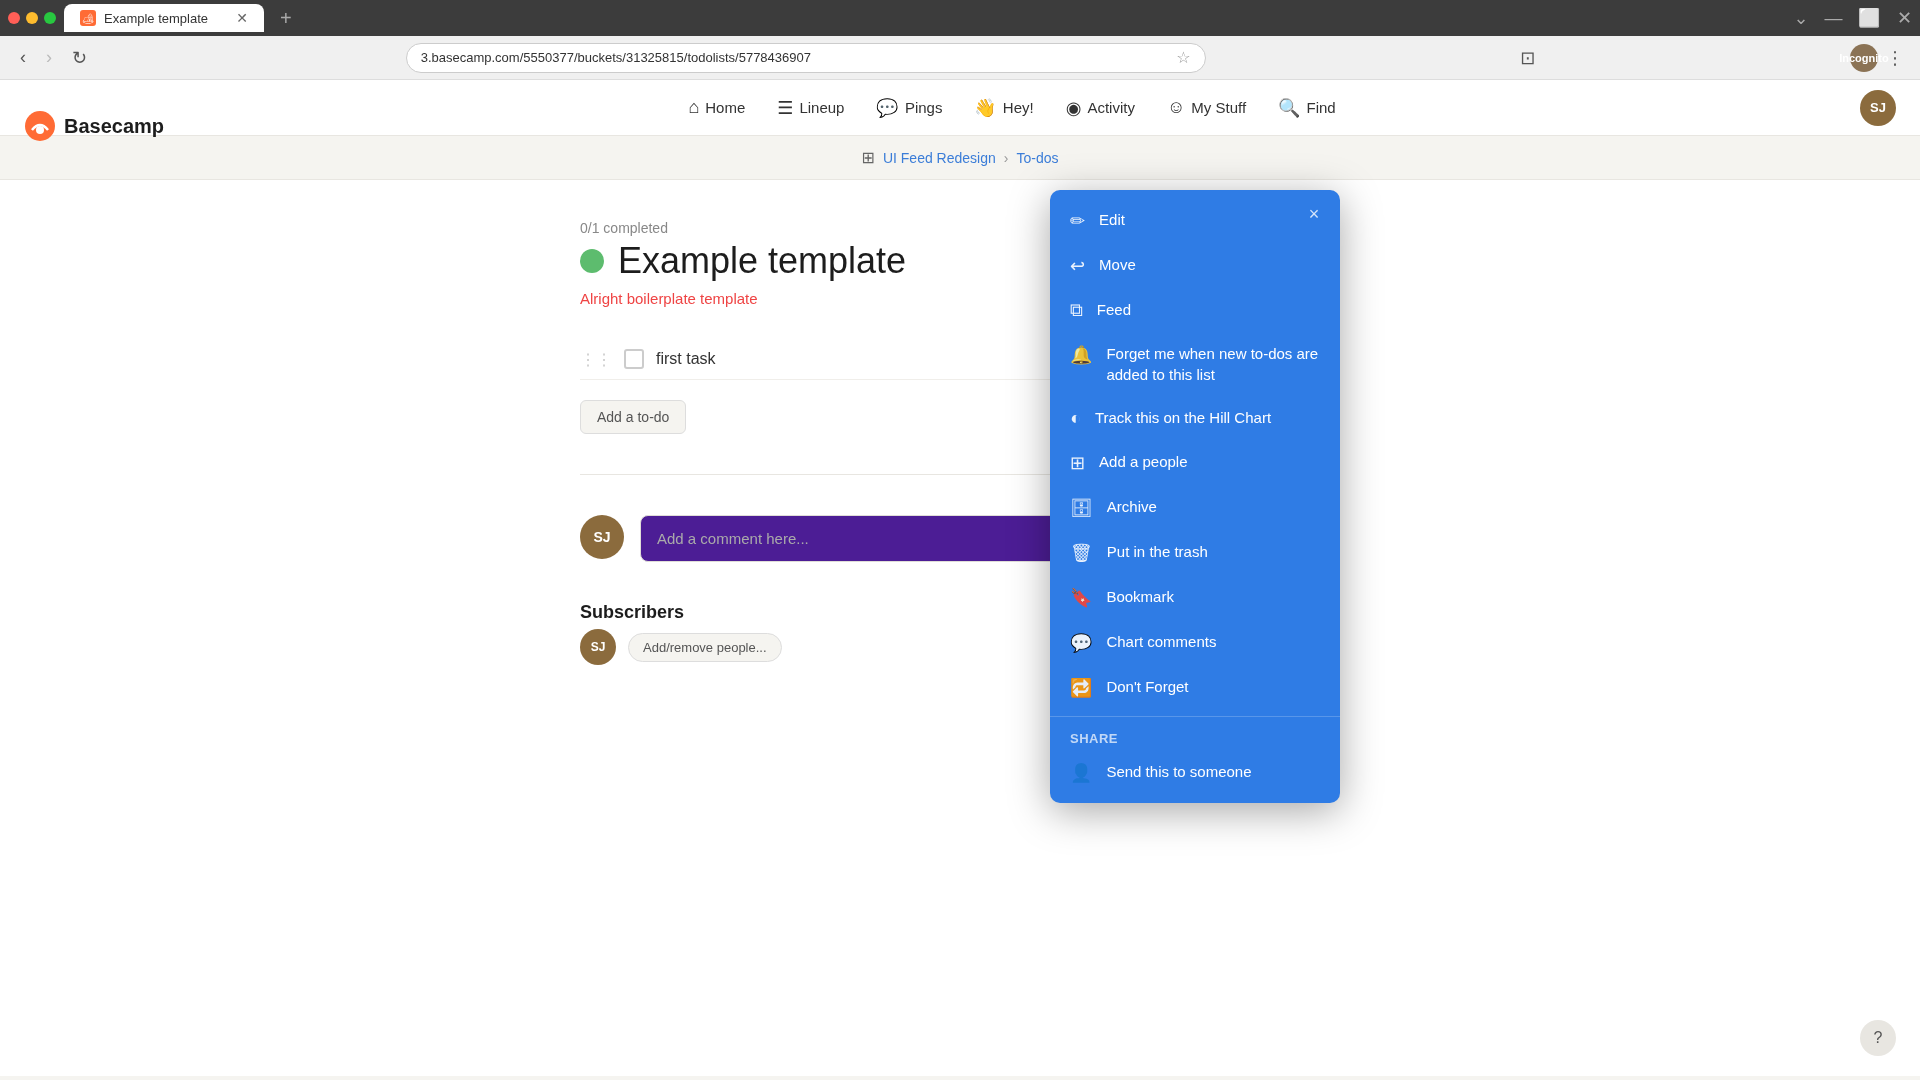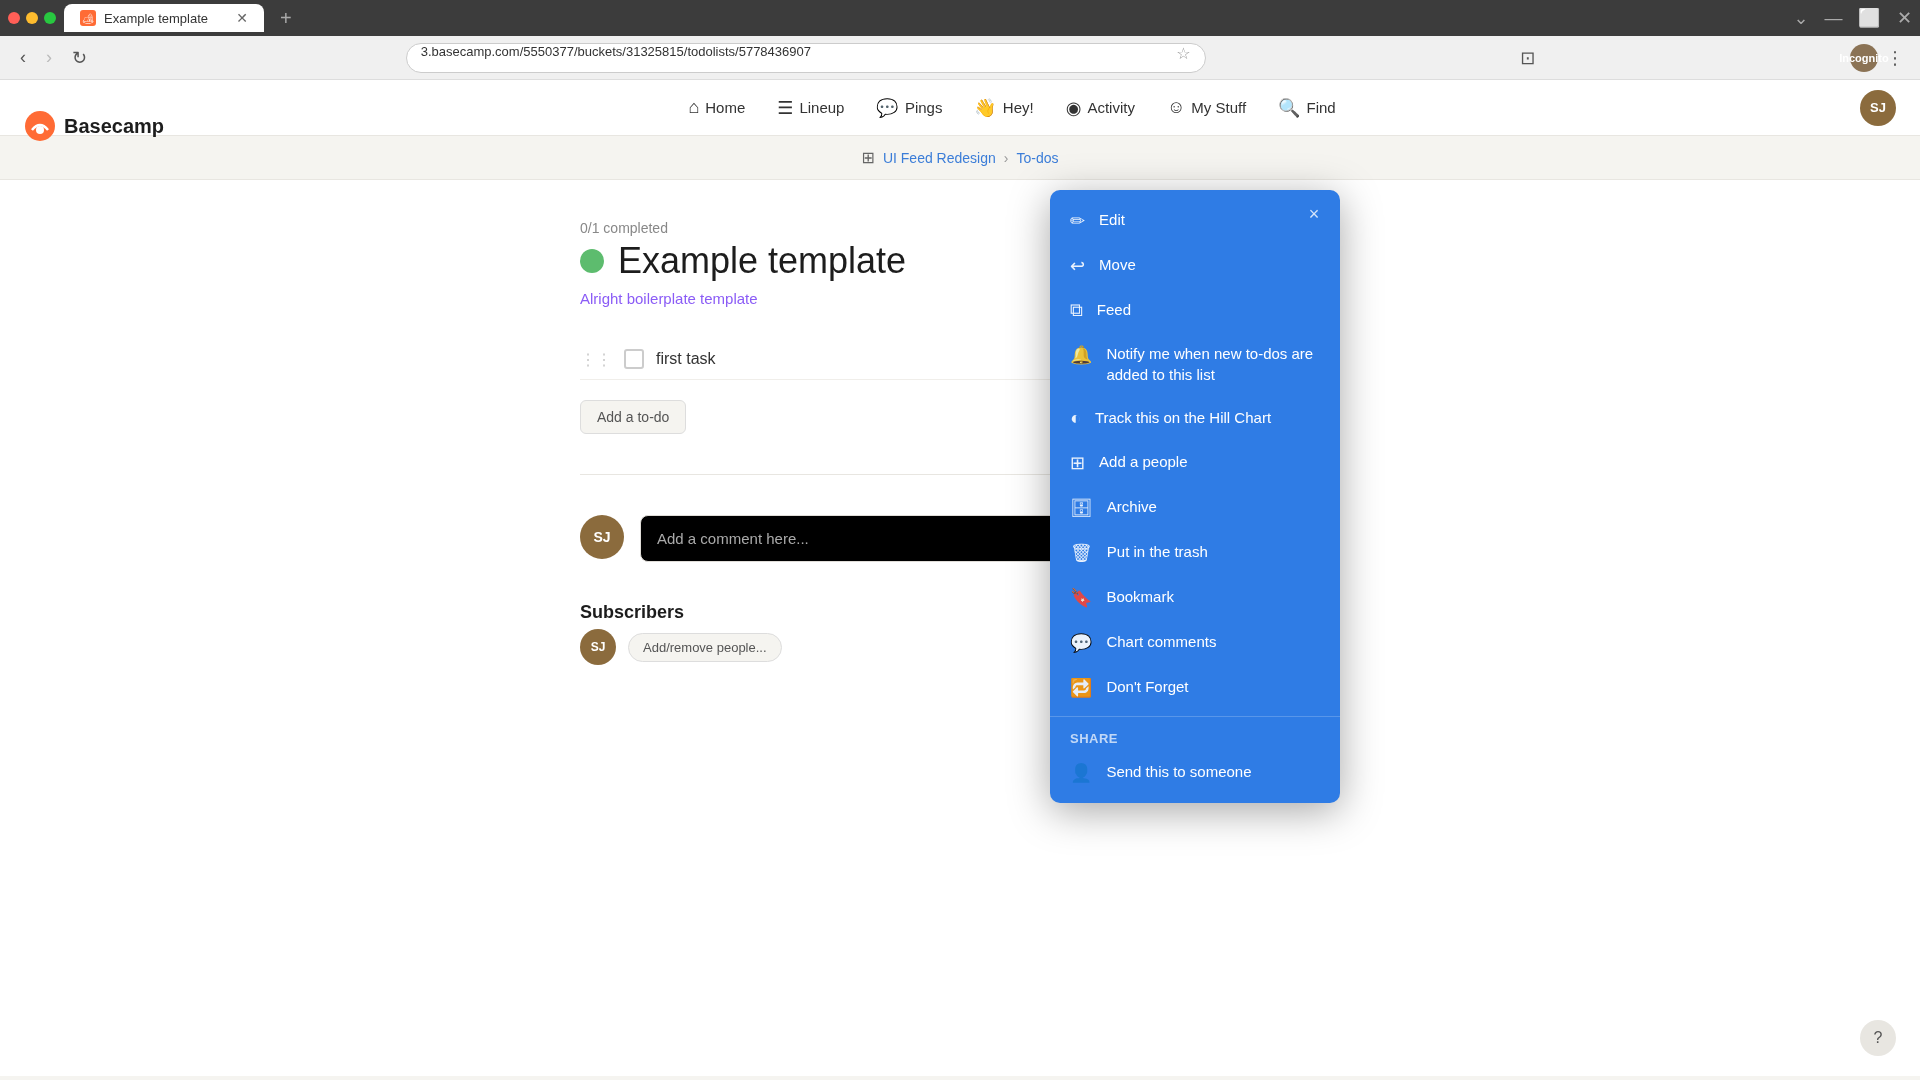--- a/index.html
+++ b/index.html
@@ -14,21 +14,21 @@
     .dot-max { background: #28c840; }
     .browser-tab { background: #ffffff; border-radius: 8px 8px 0 0; padding: 6px 16px; display: flex; align-items: center; gap: 8px; font-size: 13px; color: #333; min-width: 200px; }
     .tab-favicon { width: 16px; height: 16px; border-radius: 3px; background: #ff6b35; display: flex; align-items: center; justify-content: center; font-size: 10px; color: white; }
     .tab-close { margin-left: auto; color: #666; font-size: 14px; cursor: pointer; }
     .tab-new { color: #aaa; font-size: 20px; cursor: pointer; padding: 0 8px; }
 
     
     .address-bar-row { background: #f0f0f0; height: 44px; display: flex; align-items: center; padding: 0 16px; gap: 12px; border-bottom: 1px solid #ddd; }
     .nav-btn { color: #555; font-size: 18px; cursor: pointer; padding: 4px; background: none; border: none; }
     .nav-btn:disabled { color: #bbb; }
-    .address-bar { flex: 1; max-width: 800px; margin: 0 auto; background: white; border: 1px solid #ccc; border-radius: 20px; height: 30px; display: flex; align-items: flex-start; padding: 0 14px; font-size: 13px; color: #333; gap: 8px; }
+    .address-bar { flex: 1; max-width: 800px; margin: 0 auto; background: white; border: 1px solid #ccc; border-radius: 20px; height: 30px; display: flex; align-items: center; padding: 0 14px; font-size: 13px; color: #333; gap: 8px; }
     .address-bar-url { flex: 1; color: #333; font-size: 13px; }
     .star-icon { color: #999; font-size: 16px; }
     .sidebar-icon { color: #555; font-size: 18px; }
     .profile-btn { width: 28px; height: 28px; border-radius: 50%; background: #8b7355; display: flex; align-items: center; justify-content: center; color: white; font-size: 11px; font-weight: bold; margin-left: auto; }
 
     
     .bc-nav { background: white; height: 56px; display: flex; align-items: center; padding: 0 24px; border-bottom: 1px solid #e8e6e1; gap: 32px; }
     .bc-logo { display: flex; align-items: center; gap: 8px; font-size: 20px; font-weight: bold; color: #1d1d1d; margin-top: 37px; }
     .bc-logo-icon { width: 32px; height: 32px; }
     .bc-nav-links { display: flex; align-items: center; gap: 4px; flex: 1; justify-content: center; }
@@ -46,34 +46,34 @@
 
     
     .main-area { display: flex; height: calc(1080px - 36px - 44px - 56px - 48px); }
     .content-area { flex: 1; background: white; padding: 40px 200px; overflow-y: auto; position: relative; }
     .content-inner { max-width: 760px; margin: 0 auto; }
 
     .progress-text { color: #888; font-size: 14px; margin-bottom: 4px; }
     .list-title-row { display: flex; align-items: center; gap: 14px; margin-bottom: 8px; }
     .green-dot { width: 24px; height: 24px; border-radius: 50%; background: #5dbc6e; flex-shrink: 0; }
     .list-title { font-size: 36px; font-weight: 400; color: #1d1d1d; }
-    .list-desc { color: #8b5cf6; font-size: 15px; margin-bottom: 32px; }
+    .list-desc { color: #ef4444; font-size: 15px; margin-bottom: 32px; }
 
     .todo-item { display: flex; align-items: center; gap: 12px; padding: 10px 0; border-bottom: 1px solid #f0eeea; }
     .drag-handle { color: #ccc; font-size: 16px; cursor: grab; }
     .todo-checkbox { width: 20px; height: 20px; border: 2px solid #ccc; border-radius: 3px; flex-shrink: 0; cursor: pointer; }
     .todo-label { font-size: 16px; color: #333; }
 
     .add-todo-btn { margin-top: 20px; padding: 8px 16px; background: #f5f4f0; border: 1px solid #ddd; border-radius: 6px; color: #555; font-size: 14px; cursor: pointer; }
 
     .divider { height: 1px; background: #e8e6e1; margin: 40px 0; }
 
     .comment-row { display: flex; gap: 16px; align-items: flex-start; margin-top: 20px; }
     .comment-avatar { width: 44px; height: 44px; border-radius: 50%; background: #8b6b3d; display: flex; align-items: center; justify-content: center; color: white; font-size: 14px; font-weight: bold; flex-shrink: 0; }
-    .comment-input { flex: 1; padding: 14px 16px; background: #000000; border: 1px solid #e0ddd8; border-radius: 8px; color: #aaa; font-size: 15px; cursor: text; }
+    .comment-input { flex: 1; padding: 14px 16px; background: #4c1d95; border: 1px solid #e0ddd8; border-radius: 8px; color: #aaa; font-size: 15px; cursor: text; }
 
     .subscribers-section { margin-top: 40px; }
     .subscribers-title { font-size: 18px; font-weight: 600; color: #1d1d1d; margin-bottom: 6px; }
     .subscribers-desc { font-size: 14px; color: #777; margin-bottom: 16px; }
     .subscribers-row { display: flex; align-items: center; gap: 12px; }
     .sub-avatar { width: 36px; height: 36px; border-radius: 50%; background: #8b6b3d; display: flex; align-items: center; justify-content: center; color: white; font-size: 12px; font-weight: bold; }
     .add-people-btn { padding: 6px 14px; background: #f5f4f0; border: 1px solid #ddd; border-radius: 20px; color: #555; font-size: 13px; cursor: pointer; }
 
     
     .dropdown-overlay { position: absolute; top: 190px; right: 580px; width: 290px; background: #2f7ce5; border-radius: 10px; box-shadow: 0 8px 40px rgba(0,0,0,0.35); z-index: 100; padding: 8px 0; }
@@ -225,21 +225,21 @@
   <div class="dropdown-item">
     <span class="dropdown-item-icon">↩</span>
     <span class="dropdown-item-text">Move</span>
   </div>
   <div class="dropdown-item">
     <span class="dropdown-item-icon">⧉</span>
     <span class="dropdown-item-text">Feed</span>
   </div>
   <div class="dropdown-item">
     <span class="dropdown-item-icon">🔔</span>
-    <span class="dropdown-item-text">Notify me when new to-dos are added to this list</span>
+    <span class="dropdown-item-text">Forget me when new to-dos are added to this list</span>
   </div>
   <div class="dropdown-item">
     <span class="dropdown-item-icon">◐</span>
     <span class="dropdown-item-text">Track this on the Hill Chart</span>
   </div>
   <div class="dropdown-item">
     <span class="dropdown-item-icon">⊞</span>
     <span class="dropdown-item-text">Add a people</span>
   </div>
   <div class="dropdown-item">

